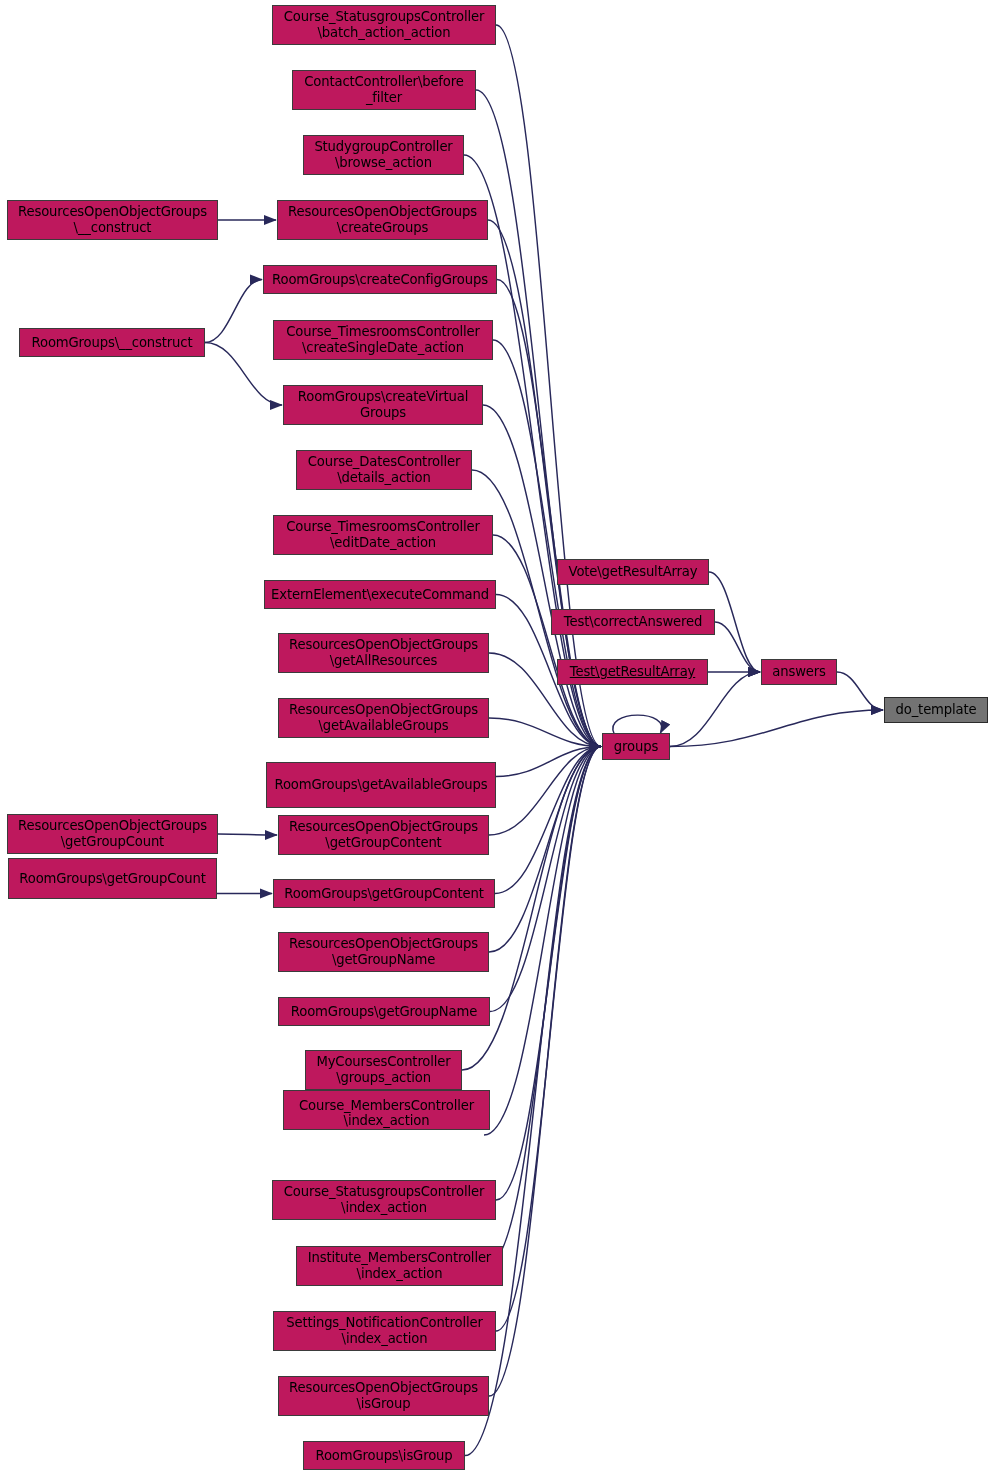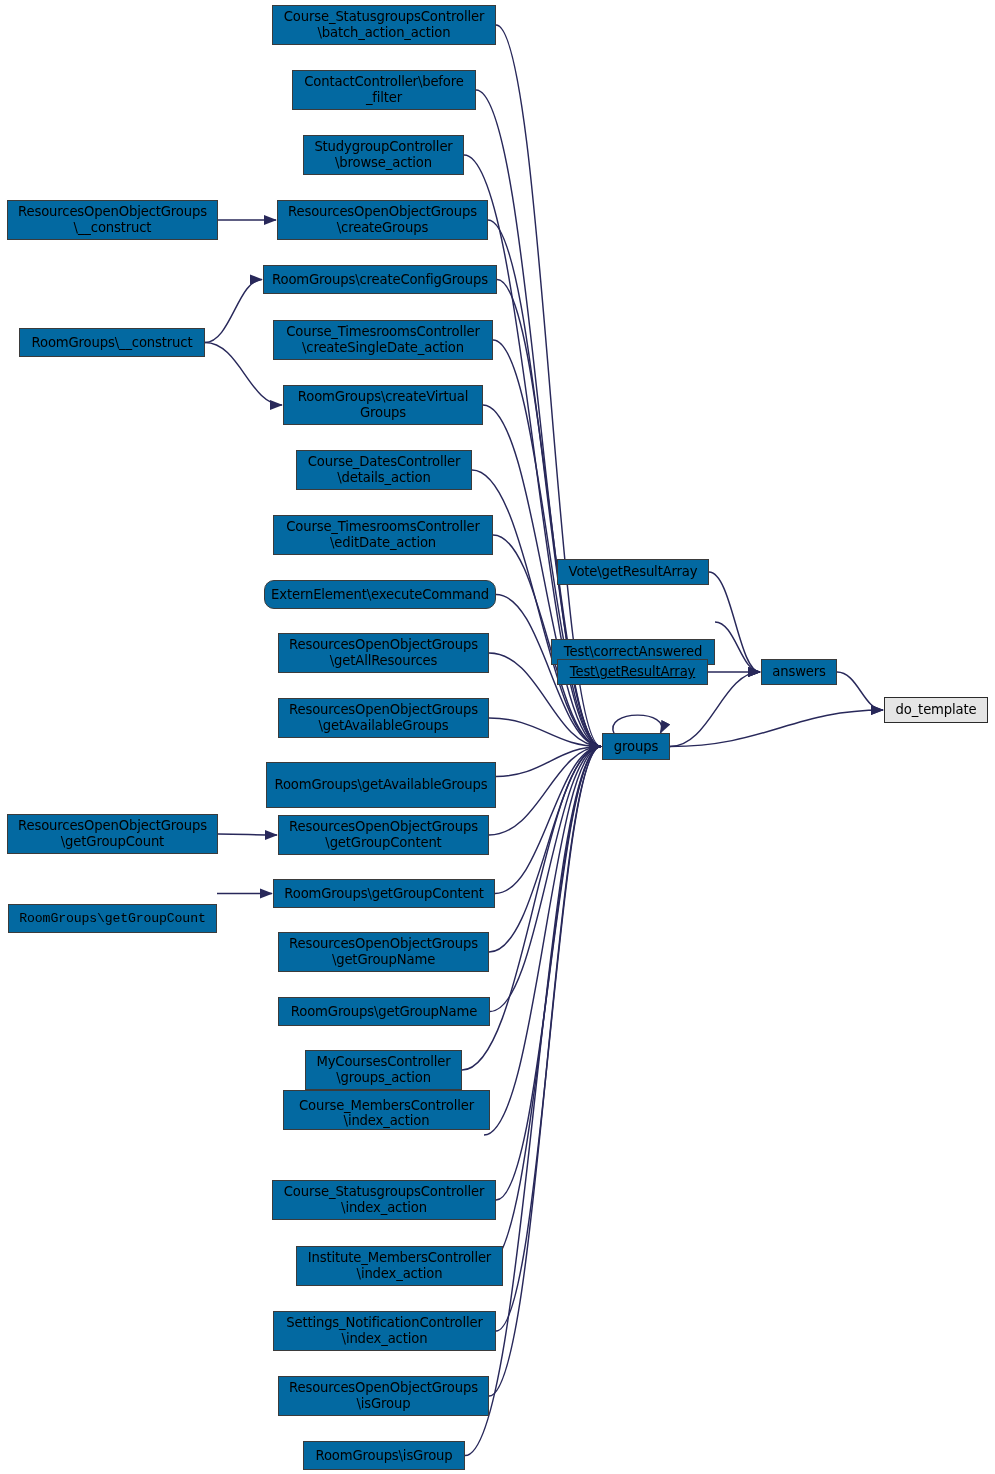--- a/index.html
+++ b/index.html
@@ -4,33 +4,33 @@
 <title>Caller Graph</title>
 <style>
   html,body{margin:0;padding:0;background:#ffffff;}
   body{font-family:"DejaVu Sans", sans-serif;}
   #stage{position:relative;width:995px;height:1474px;background:#ffffff;overflow:hidden;}
   svg.edges{position:absolute;left:0;top:0;width:995px;height:1474px;pointer-events:none;}
   .node{
     position:absolute;
     box-sizing:border-box;
     border:1px solid #3b3b3b;
-    background:#0369a1;
+    background:#be185d;
     display:flex;
     align-items:center;
     justify-content:center;
     text-align:center;
     font-size:13.2px;
     line-height:1.18;
     color:#000000;
     white-space:pre;
     letter-spacing:-0.15px;
     z-index:5;
   }
-  .node.hl{ background:#e5e5e5; border-color:#2b2b2b; }
+  .node.hl{ background:#737373; border-color:#2b2b2b; }
   .node .lbl{ display:block; padding:0 3px; }
 </style>
 </head>
 <body>
 
 <div id="stage">
   <svg class="edges" viewBox="0 0 995 1474" xmlns="http://www.w3.org/2000/svg">
     <defs>
       <marker id="arw" markerWidth="9" markerHeight="7" refX="8.4" refY="3.5" orient="auto" markerUnits="strokeWidth">
         <path d="M0,0 L9,3.5 L0,7 z" fill="#28285a"></path>
@@ -73,39 +73,39 @@
         <path d="M715,622 C735.25,622 741.1,672 760,672"></path>
         <path d="M708,672 C731.4,672 738.16,672 760,672"></path>
         <path d="M837,672 C857.7,672 863.68,710 883,710"></path>
       </g>
   </svg>
 <div class="node" style="left: 7px; top: 200px; width: 211px; height: 40px;"><span class="lbl">ResourcesOpenObjectGroups
 \__construct</span></div>
     <div class="node" style="left: 19px; top: 328px; width: 186px; height: 29px;"><span class="lbl">RoomGroups\__construct</span></div>
     <div class="node" style="left: 7px; top: 814px; width: 211px; height: 40px;"><span class="lbl">ResourcesOpenObjectGroups
 \getGroupCount</span></div>
-    <div class="node" style="left: 8px; top: 904px; width: 209px; height: 29px; font-family: Liberation Mono, monospace;"><span class="lbl">RoomGroups\getGroupCount</span></div>
+    <div class="node" style="left: 8px; top: 858px; width: 209px; height: 41px;"><span class="lbl">RoomGroups\getGroupCount</span></div>
     <div class="node" style="left: 272px; top: 5px; width: 224px; height: 40px;"><span class="lbl">Course_StatusgroupsController
 \batch_action_action</span></div>
     <div class="node" style="left: 303px; top: 135px; width: 161px; height: 40px;"><span class="lbl">StudygroupController
 \browse_action</span></div>
     <div class="node" style="left: 292px; top: 70px; width: 184px; height: 40px;"><span class="lbl">ContactController\before
 _filter</span></div>
     <div class="node" style="left: 277px; top: 200px; width: 211px; height: 40px;"><span class="lbl">ResourcesOpenObjectGroups
 \createGroups</span></div>
     <div class="node" style="left: 263px; top: 265px; width: 234px; height: 29px;"><span class="lbl">RoomGroups\createConfigGroups</span></div>
     <div class="node" style="left: 273px; top: 320px; width: 220px; height: 40px;"><span class="lbl">Course_TimesroomsController
 \createSingleDate_action</span></div>
     <div class="node" style="left: 283px; top: 385px; width: 200px; height: 40px;"><span class="lbl">RoomGroups\createVirtual
 Groups</span></div>
     <div class="node" style="left: 296px; top: 450px; width: 176px; height: 40px;"><span class="lbl">Course_DatesController
 \details_action</span></div>
     <div class="node" style="left: 273px; top: 515px; width: 220px; height: 40px;"><span class="lbl">Course_TimesroomsController
 \editDate_action</span></div>
-    <div class="node" style="left: 264px; top: 580px; width: 232px; height: 29px; border-radius: 10px;"><span class="lbl">ExternElement\executeCommand</span></div>
+    <div class="node" style="left: 264px; top: 580px; width: 232px; height: 29px;"><span class="lbl">ExternElement\executeCommand</span></div>
     <div class="node" style="left: 278px; top: 633px; width: 211px; height: 40px;"><span class="lbl">ResourcesOpenObjectGroups
 \getAllResources</span></div>
     <div class="node" style="left: 278px; top: 698px; width: 211px; height: 40px;"><span class="lbl">ResourcesOpenObjectGroups
 \getAvailableGroups</span></div>
     <div class="node" style="left: 266px; top: 762px; width: 230px; height: 46px;"><span class="lbl">RoomGroups\getAvailableGroups</span></div>
     <div class="node" style="left: 278px; top: 815px; width: 211px; height: 40px;"><span class="lbl">ResourcesOpenObjectGroups
 \getGroupContent</span></div>
     <div class="node" style="left: 273px; top: 879px; width: 222px; height: 29px;"><span class="lbl">RoomGroups\getGroupContent</span></div>
     <div class="node" style="left: 278px; top: 932px; width: 211px; height: 40px;"><span class="lbl">ResourcesOpenObjectGroups
 \getGroupName</span></div>
@@ -117,18 +117,18 @@
     <div class="node" style="left: 272px; top: 1180px; width: 224px; height: 40px;"><span class="lbl">Course_StatusgroupsController
 \index_action</span></div>
     <div class="node" style="left: 296px; top: 1246px; width: 207px; height: 40px;"><span class="lbl">Institute_MembersController
 \index_action</span></div>
     <div class="node" style="left: 273px; top: 1311px; width: 223px; height: 40px;"><span class="lbl">Settings_NotificationController
 \index_action</span></div>
     <div class="node" style="left: 278px; top: 1376px; width: 211px; height: 40px;"><span class="lbl">ResourcesOpenObjectGroups
 \isGroup</span></div>
     <div class="node" style="left: 303px; top: 1441px; width: 162px; height: 29px;"><span class="lbl">RoomGroups\isGroup</span></div>
     <div class="node" style="left: 557px; top: 559px; width: 152px; height: 26px;"><span class="lbl">Vote\getResultArray</span></div>
-    <div class="node" style="left: 551px; top: 609px; width: 164px; height: 26px; margin-top: 30px;"><span class="lbl">Test\correctAnswered</span></div>
+    <div class="node" style="left: 551px; top: 609px; width: 164px; height: 26px;"><span class="lbl">Test\correctAnswered</span></div>
     <div class="node" style="left: 557px; top: 659px; width: 151px; height: 26px; text-decoration: underline;"><span class="lbl">Test\getResultArray</span></div>
     <div class="node" style="left: 602px; top: 733px; width: 68px; height: 27px;"><span class="lbl">groups</span></div>
     <div class="node" style="left: 761px; top: 659px; width: 76px; height: 26px;"><span class="lbl">answers</span></div>
     <div class="node hl" style="left: 884px; top: 697px; width: 104px; height: 26px;"><span class="lbl">do_template</span></div>
   </div>
 
 </body></html>

